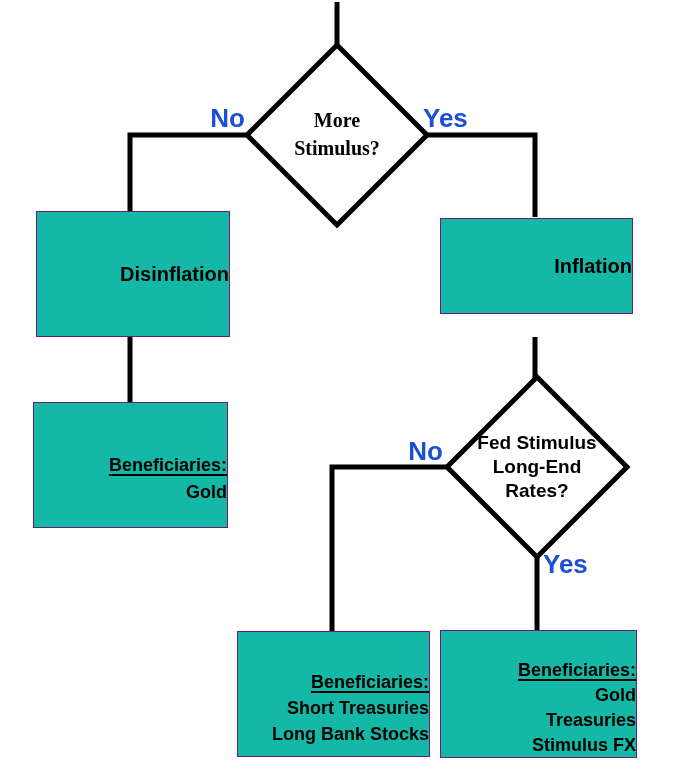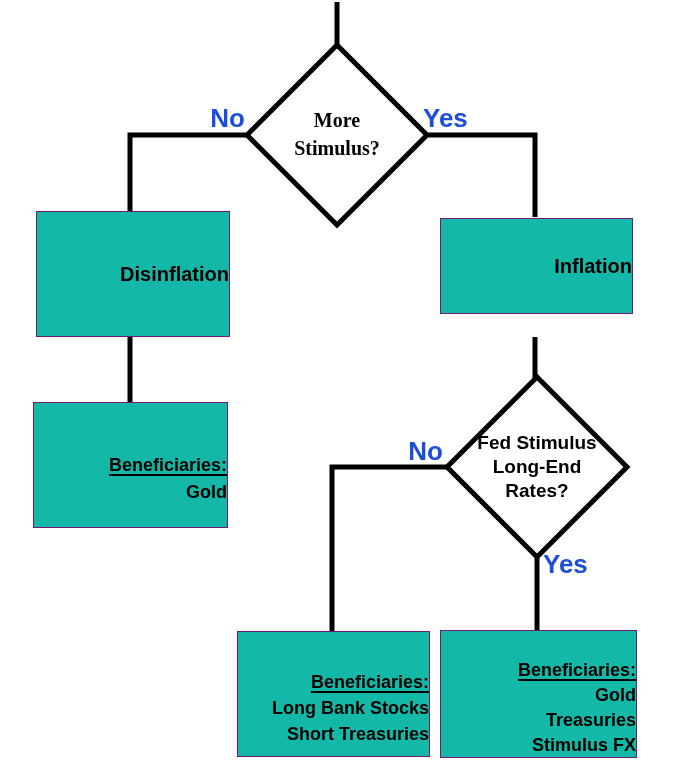--- a/index.html
+++ b/index.html
@@ -112,22 +112,22 @@
   <div class="qtext q2">
     <span class="qline">Fed Stimulus</span>
     <span class="qline">Long-End</span>
     <span class="qline">Rates?</span>
   </div>
   <div class="branch-label label-no-2">No</div>
   <div class="branch-label label-yes-2">Yes</div>
 
   <div class="box box-benef-mid">
     <span class="benef-heading">Beneficiaries:</span>
+    <span class="benef-item">Short Treasuries</span>
     <span class="benef-item">Long Bank Stocks</span>
-    <span class="benef-item">Short Treasuries</span>
   </div>
 
   <div class="box box-benef-right">
     <span class="benef-heading">Beneficiaries:</span>
     <span class="benef-item">Gold</span>
     <span class="benef-item">Treasuries</span>
     <span class="benef-item">Stimulus FX</span>
   </div>
 
 </div>

